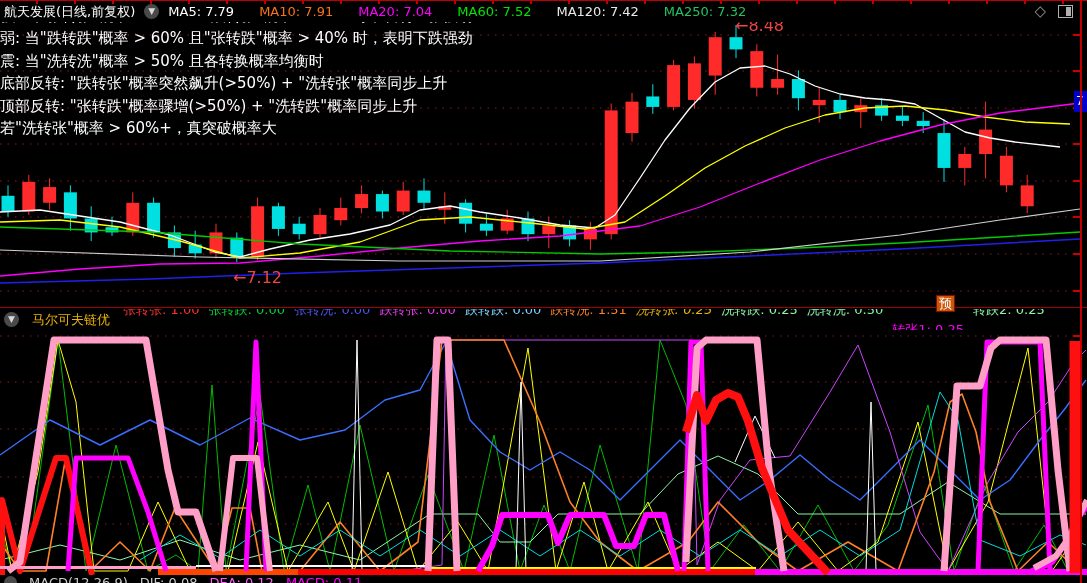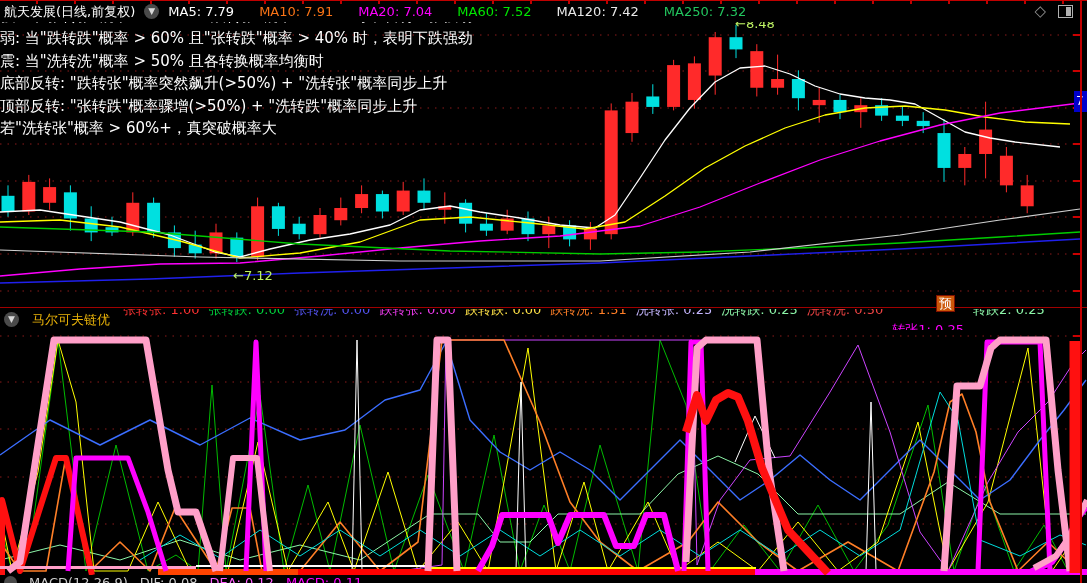--- a/index.html
+++ b/index.html
@@ -18,21 +18,21 @@
   #split-ic{width:13px;height:11px;border:1px solid #b0b0b0;position:relative;}
   #split-ic div{position:absolute;right:1px;top:1px;bottom:1px;width:5px;background:#b0b0b0;}
   #sep{left:0;top:307px;width:1087px;height:1px;background:#a00000;z-index:10;}
   #rightborder{left:1080px;top:0;width:2px;height:583px;background:#c00000;z-index:12;}
   #legendbar{left:0;top:309px;width:1082px;height:21px;z-index:10;display:flex;align-items:center;
              gap:13px;padding-left:4px;box-sizing:border-box;font-size:13px;background:#000;
              white-space:nowrap;overflow:hidden;}
   #notes{left:3px;top:331px;z-index:1;color:#ffffff;font-size:15px;line-height:22.4px;
          padding-top:5px;white-space:nowrap;}
   #chart-svg{left:0;top:0;z-index:5;pointer-events:none;}
-  .plabel{color:#bef264;font-size:13px;z-index:6;white-space:nowrap;}
+  .plabel{color:#ef4444;font-size:16px;z-index:6;white-space:nowrap;}
   #marker-yu{left:936px;top:295px;z-index:11;background:#cc5608;border:1px solid #7e1000;
              color:#fff;font-size:13px;line-height:15px;padding:0 2px;}
   #pricebox{left:1074px;top:91px;width:13px;height:21px;z-index:11;background:#0000cc;
             color:#fff;font-size:12px;line-height:21px;padding-left:2px;box-sizing:border-box;
             overflow:hidden;}
   #bottombar{left:0;top:575px;width:1087px;height:8px;z-index:10;background:#000;overflow:hidden;
              display:flex;gap:12px;align-items:flex-start;padding-left:4px;font-size:13px;
              line-height:15px;white-space:nowrap;}
   .bchev{width:13px;height:13px;border-radius:50%;background:#4a4a4a;flex:0 0 auto;margin-top:1px;}
 </style>
@@ -244,25 +244,25 @@
 <div id="rightborder" class="abs"></div>
 
 <div id="legendbar" class="abs">
   <span class="chev">▼</span>
   <span style="color:#eab308;">马尔可夫链优</span>
   <span id="legend-items" style="display:flex;gap:9px;">
       <span style="color: rgb(255, 50, 50);">张转张: 1.00</span>
       <span style="color: rgb(0, 210, 60);">张转跌: 0.00</span>
       <span style="color: rgb(83, 83, 240);">张转洗: 0.00</span>
       <span style="color: rgb(238, 59, 238);">跌转张: 0.00</span>
-      <span style="color: #fde047;">跌转跌: 0.00</span>
+      <span style="color: #7dd3fc;">跌转跌: 0.00</span>
       <span style="color: rgb(255, 127, 39);">跌转洗: 1.51</span>
-      <span style="color: #c4b5fd;">洗转张: 0.25</span>
+      <span style="color: #eab308; font-style: italic;">洗转张: 0.25</span>
       <span style="color: rgb(140, 245, 168);">洗转跌: 0.25</span>
-      <span style="color: #ef4444;">洗转洗: 0.50</span>
+      <span style="color: #86efac;">洗转洗: 0.50</span>
       <span style="color: rgb(255, 0, 255); margin-top: 20px;">转张1: 0.25</span>
       <span style="color: rgb(140, 245, 168);">转跌2: 0.25</span>
     </span>
 </div>
 
 <div id="bottombar" class="abs">
   <span class="bchev"></span>
   <span id="bottom-items" style="display:flex;gap:12px;">
       <span style="color: rgb(204, 204, 204);">MACD(12,26,9)</span>
       <span style="color: rgb(204, 204, 204);">DIF: 0.08</span>

